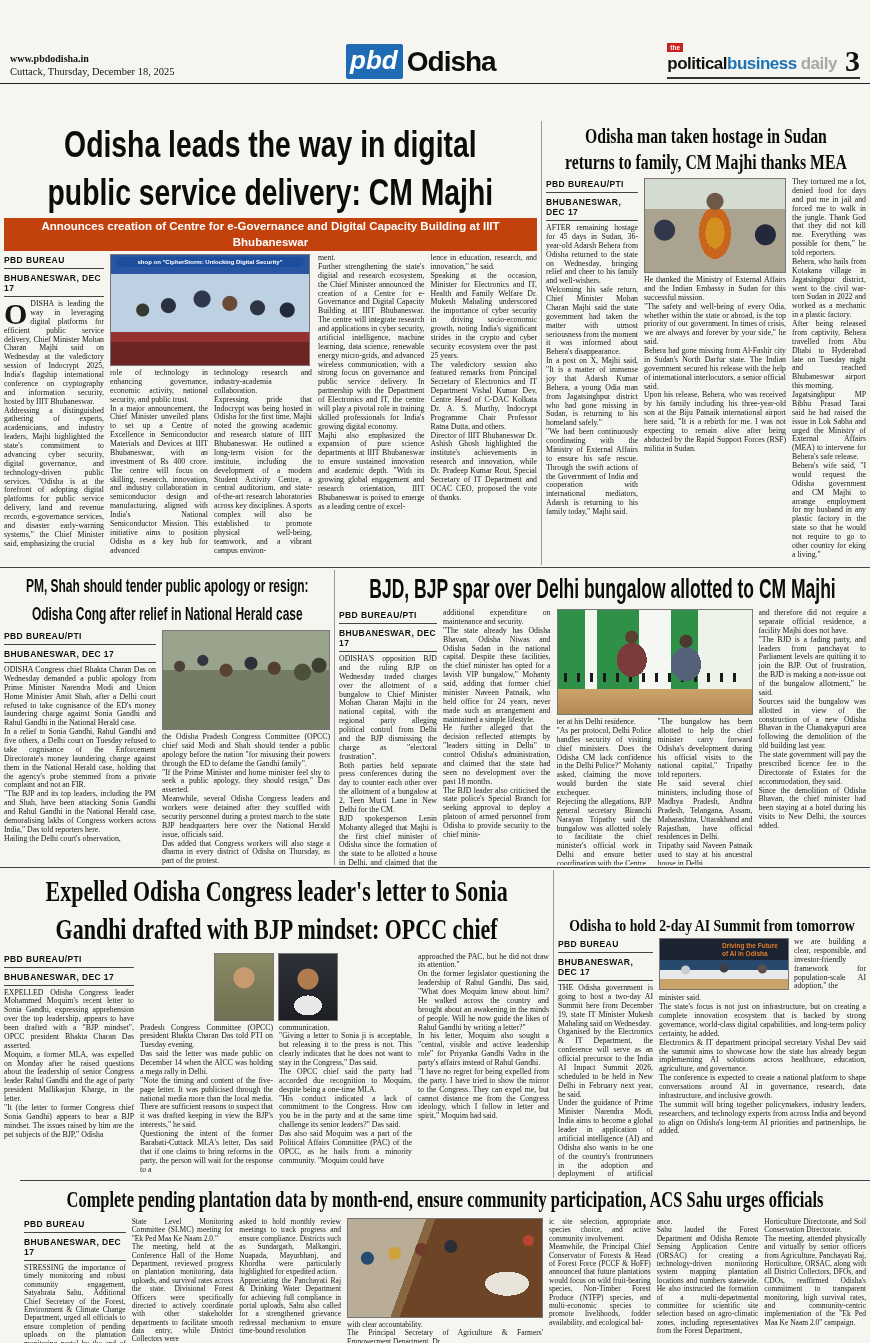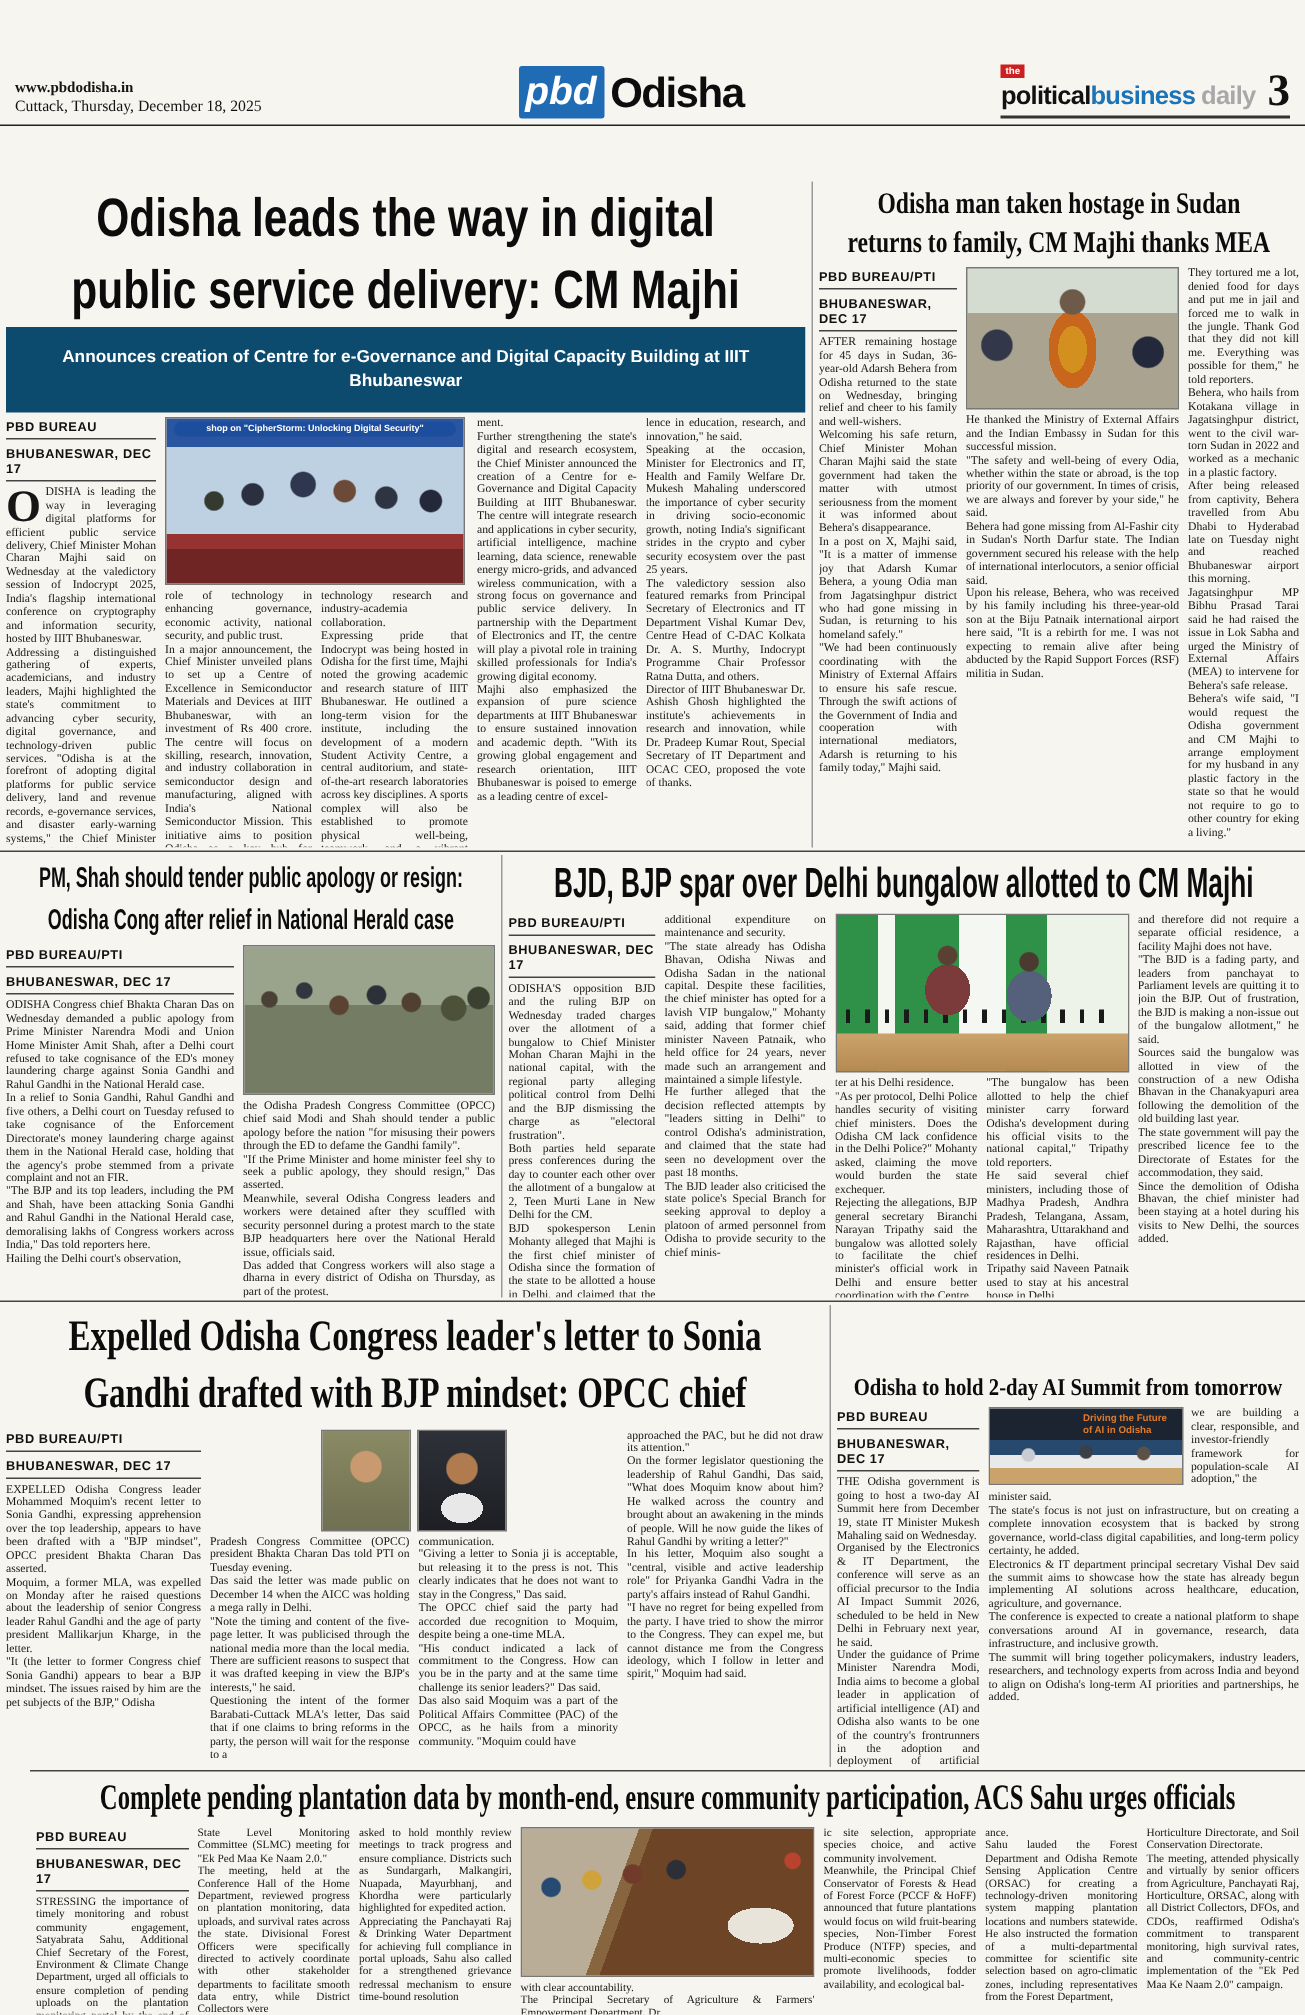--- a/index.html
+++ b/index.html
@@ -35,22 +35,22 @@
 
   section{display:flex;flex-direction:column;overflow:hidden;}
 
   
   .hl{display:block;white-space:pre-line;text-align:center;transform-origin:0 50%;
       color:#0c0c0c;margin:0 auto;}
   .hl-sans{font-family:"Liberation Sans",sans-serif;font-weight:bold;}
   .hl-serif{font-family:"Liberation Serif",serif;font-weight:bold;}
   .one{white-space:nowrap;}
 
-  .red-banner{background:#0c4a6e;color:#fff;text-align:center;
-      font:bold 11.5px/1.35 "Liberation Sans",sans-serif;margin:2px 0 3px 0;padding:13px 2px;}
+  .red-banner{background:#c2410c;color:#fff;text-align:center;
+      font:bold 11.5px/1.35 "Liberation Sans",sans-serif;margin:2px 0 3px 0;padding:1px 2px;}
 
   
   .byline,.dateline{font:bold 8.5px "Liberation Sans",sans-serif;letter-spacing:.4px;
       border-bottom:1px solid #444;padding:1px 0 3px 0;margin-bottom:3px;color:#111;}
 
   
   .brow{flex:1;display:flex;gap:6px;overflow:hidden;}
   .tc{flex:1;font-size:7.8px;line-height:1.14;text-align:justify;white-space:pre-line;
       overflow:hidden;color:#161616;}
   .tc-s{font-size:7.5px;line-height:1.12;}

